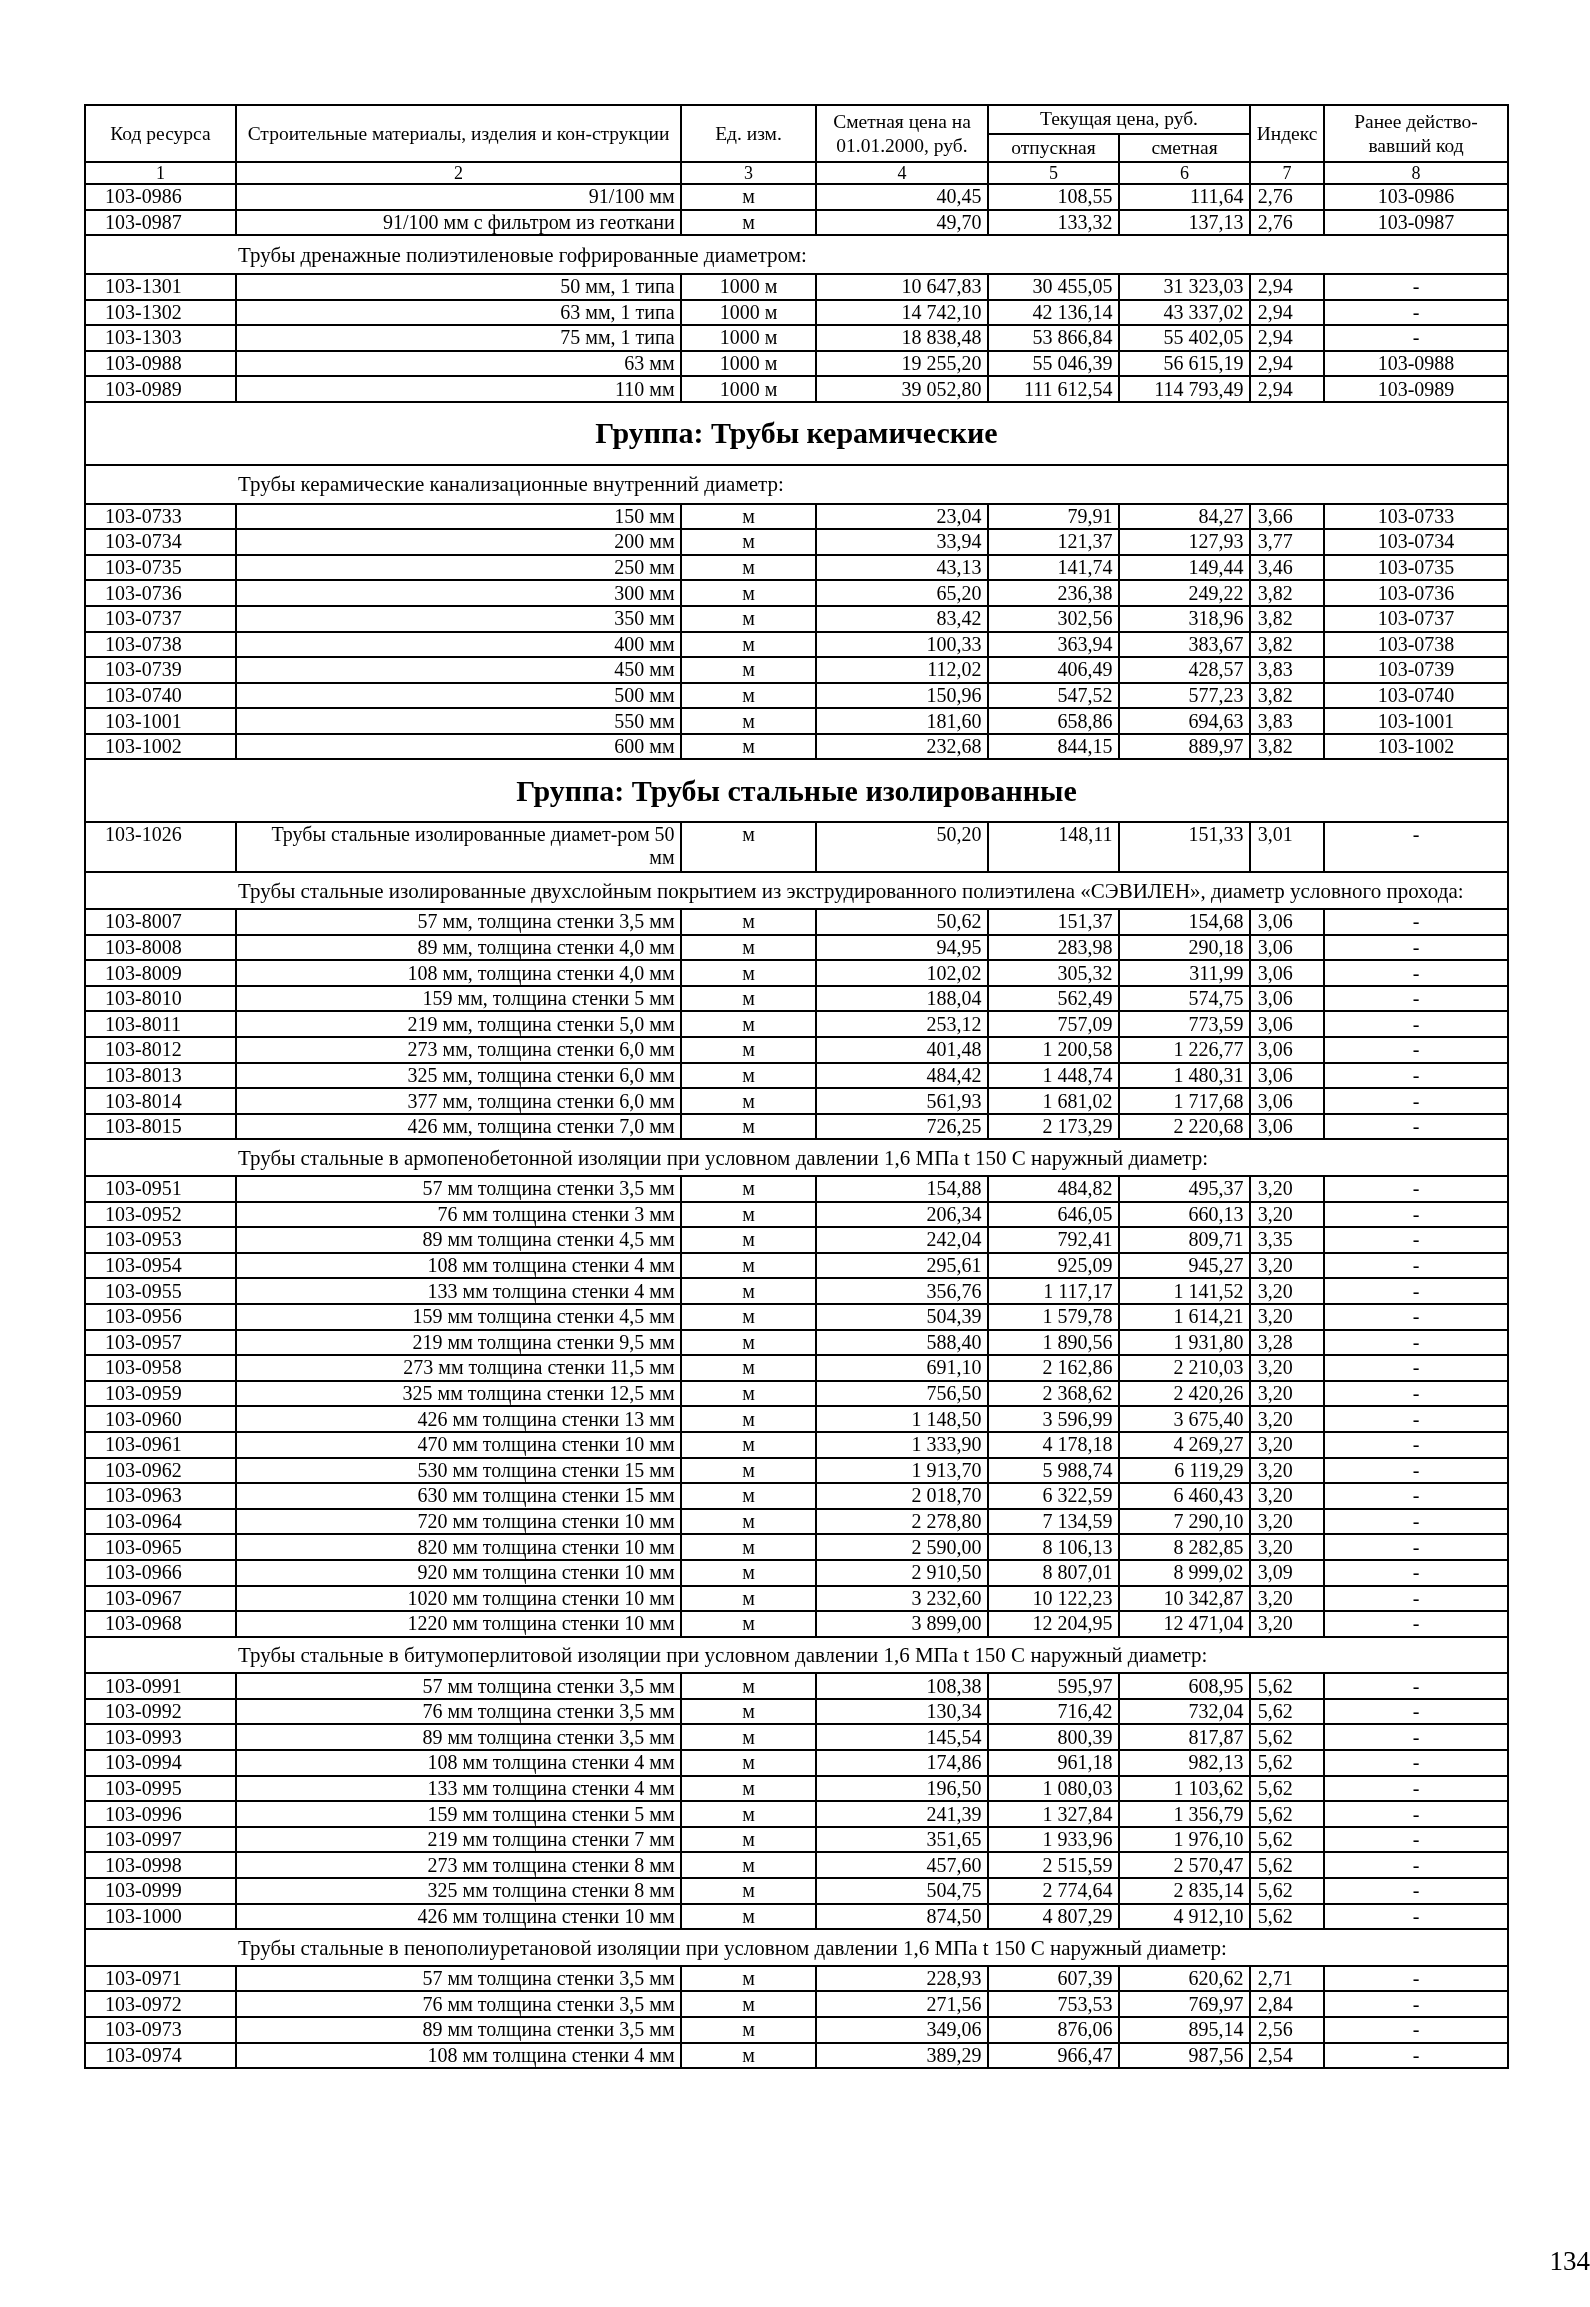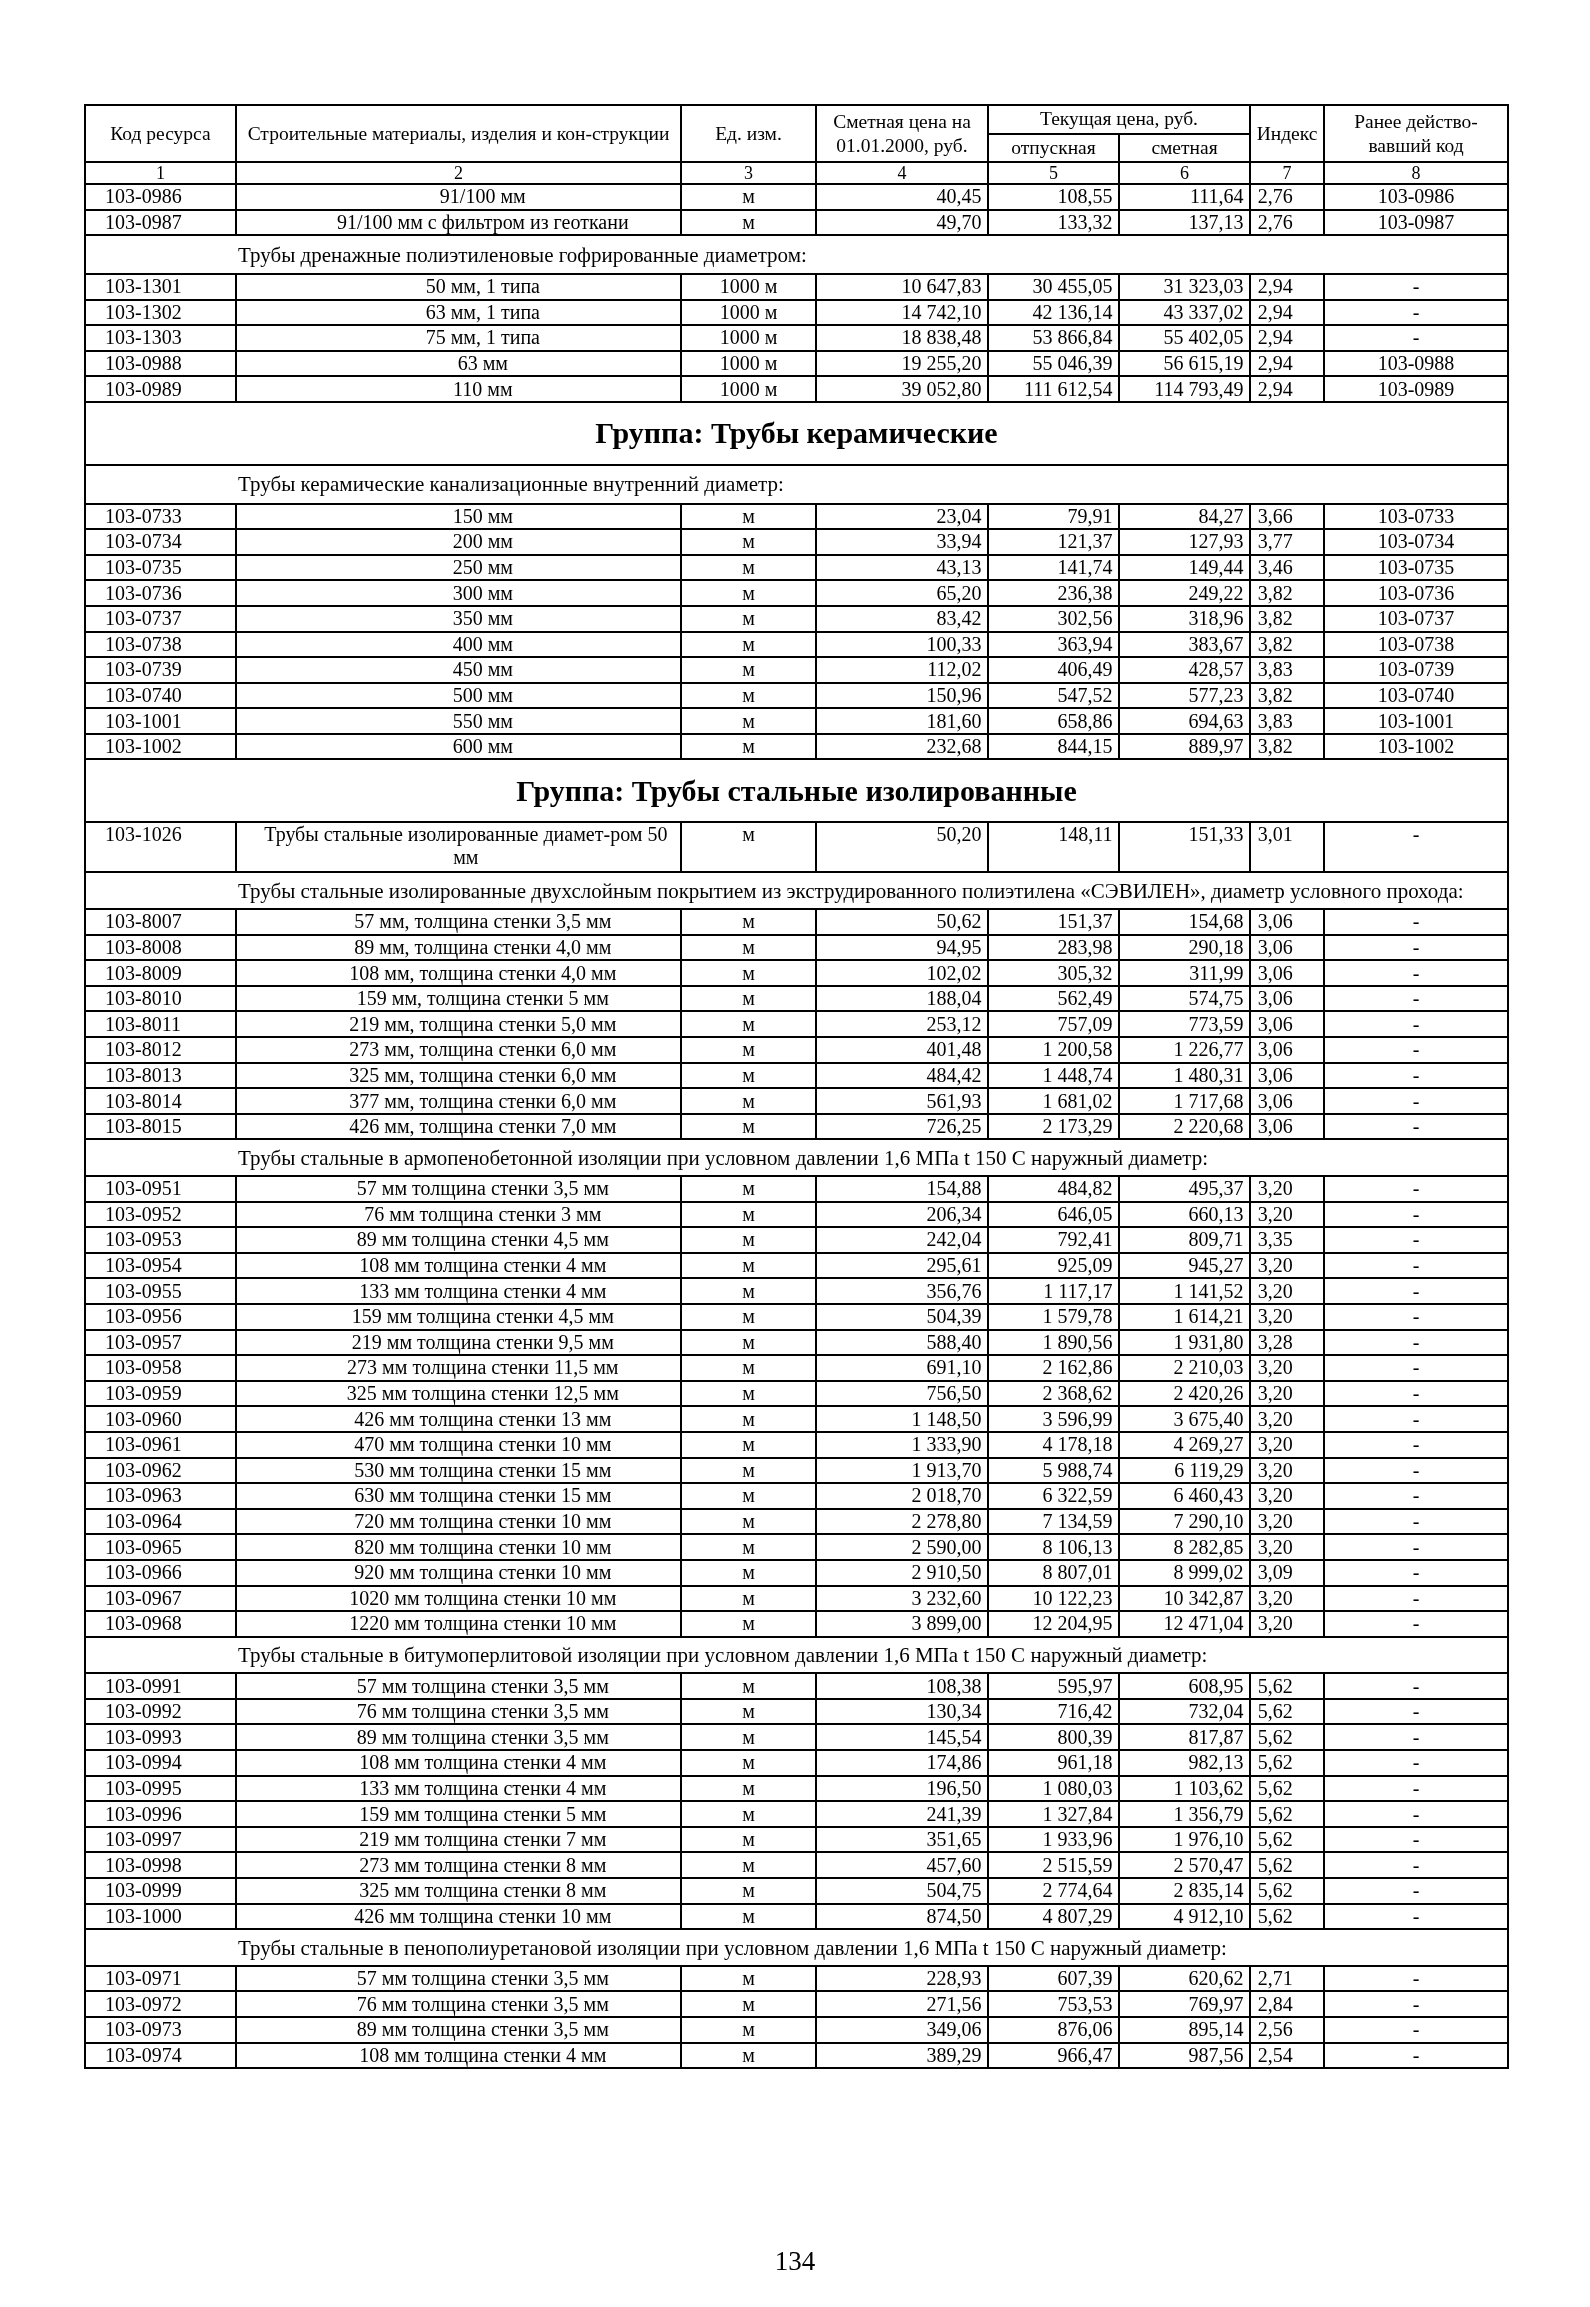--- a/index.html
+++ b/index.html
@@ -6,31 +6,31 @@
   body { width:1590px; height:2307px; position:relative; font-family:"Liberation Serif", "DejaVu Serif", serif; color:#000; }
   #page { position:absolute; left:84px; top:104px; width:1423px; }
   table { border-collapse:collapse; width:1423px; table-layout:fixed;border-radius:7px; }
   td, th { border:2px solid #000; padding:0 5.4px; font-weight:normal; overflow:hidden; white-space:nowrap; }
   col.c1 { width:151px; } col.c2 { width:445px; } col.c3 { width:135px; } col.c4 { width:172px; }
   col.c5 { width:131px; } col.c6 { width:131px; } col.c7 { width:74px; } col.c8 { width:184px; }
   thead th { font-size:19.5px; line-height:24px; text-align:center; padding:1.3px 2.7px; }
   tr.num td { font-size:18px; height:20px; text-align:center; line-height:19px; }
   tr.item td { font-size:20px; height:23.6px; line-height:23px; }
   td.code { text-align:left; padding-left:19px; }
-  td.name { text-align:center; padding-left:54px; }
+  td.name { text-align:right; padding-left:54px; }
   td.unit { text-align:center; }
   td.money { text-align:right; }
   td.idx { text-align:left; padding-left:6.7px; }
   td.prev { text-align:center; }
   tr.sub td { font-size:21px; line-height:32px; padding-left:152px; padding-top:1.3px; padding-bottom:1.3px; white-space:normal; }
   tr.sub.one td { height:34px; }
   tr.group td { font-size:30px; font-weight:bold; text-align:center; height:61px; }
   tr.wrap td.name { white-space:normal; line-height:23px; padding-left:20px; vertical-align:top; }
   tr.wrap td { vertical-align:top; height:48px; }
-  #page-number { position:absolute; left:0; width:1590px; top:2246px; text-align:center; font-size:27px; }
+  #page-number { position:absolute; left:0; width:1590px; top:2246px; text-align:right; font-size:27px; }
 </style>
 </head>
 <body>
 
 <div id="page">
   <table>
     <colgroup>
       <col class="c1">
         <col class="c2">
         <col class="c3">

